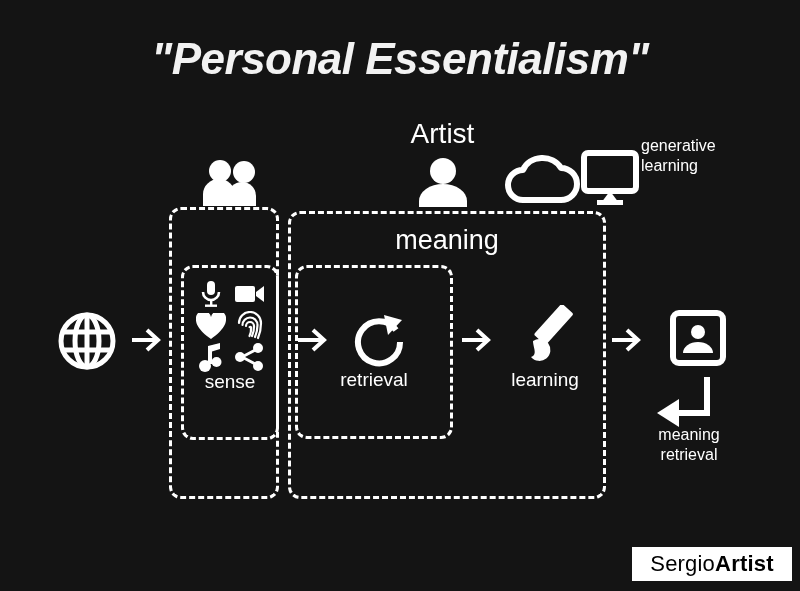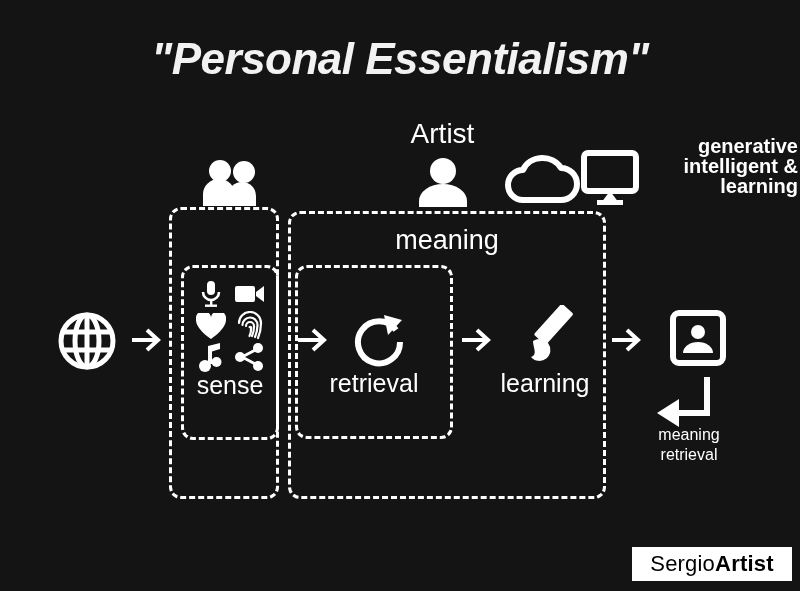--- a/index.html
+++ b/index.html
@@ -32,35 +32,35 @@
     border-radius:12px;
     box-sizing:border-box;
   }
   #box-sense-outer{left:169px;top:207px;width:110px;height:292px;}
   #box-sense-inner{left:181px;top:265px;width:98px;height:175px;}
   #box-meaning-outer{left:288px;top:211px;width:318px;height:288px;}
   #box-translate-inner{left:295px;top:265px;width:158px;height:174px;}
 
   
   .caption{
-    font-size:25px;
+    font-size:19px;
     color:#ffffff;
     text-align:center;
     white-space:nowrap;
   }
   #label-meaning{left:288px;top:225px;width:318px;font-size:27px;}
   #label-sense{left:181px;top:371px;width:98px;}
   #label-translate{left:295px;top:369px;width:158px;}
   #label-execute{left:460px;top:369px;width:170px;}
   #label-artist{left:370px;top:118px;width:145px;font-size:28px;text-align:center;}
 
   #label-assistants{
     left:641px;top:136px;width:157px;
-    font-size:20px;line-height:20px;
-    text-align:right;color:#ffffff;font-weight:bold;
+    font-size:16px;line-height:20px;
+    text-align:left;color:#ffffff;
   }
   #label-retrieval{
     left:630px;top:425px;width:118px;
     font-size:16px;line-height:20px;
     text-align:center;color:#ffffff;
   }
 
   
   .ico{display:block;}
   .ico svg{display:block;}
@@ -178,21 +178,20 @@
   <div class="abs ico" id="icon-monitor">
     <svg width="58" height="56" viewBox="0 0 58 56">
       <rect x="3" y="3" width="52" height="38" rx="4" fill="none" stroke="#fff" stroke-width="6"></rect>
       <polygon points="20,53 29,41 38,53" fill="#fff"></polygon>
       <rect x="16" y="50" width="26" height="5" fill="#fff"></rect>
     </svg>
   </div>
 
   <div class="abs" id="label-assistants">
     <div>generative</div>
-    <div>intelligent &amp;</div>
     <div>learning</div>
   </div>
 
   <div class="abs" id="sense-grid">
     <span class="ico">
       <svg width="22" height="28" viewBox="0 0 22 28">
         <rect x="7" y="1" width="8" height="14" rx="4" fill="#fff"></rect>
         <path d="M3 12 a8 8 0 0 0 16 0" fill="none" stroke="#fff" stroke-width="2.6"></path>
         <rect x="10" y="19" width="2.4" height="6" fill="#fff"></rect>
         <rect x="5" y="24.5" width="12" height="2.4" fill="#fff"></rect>

